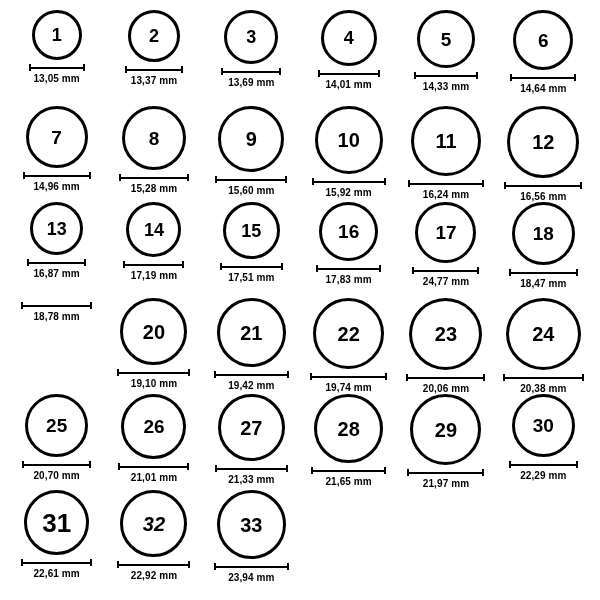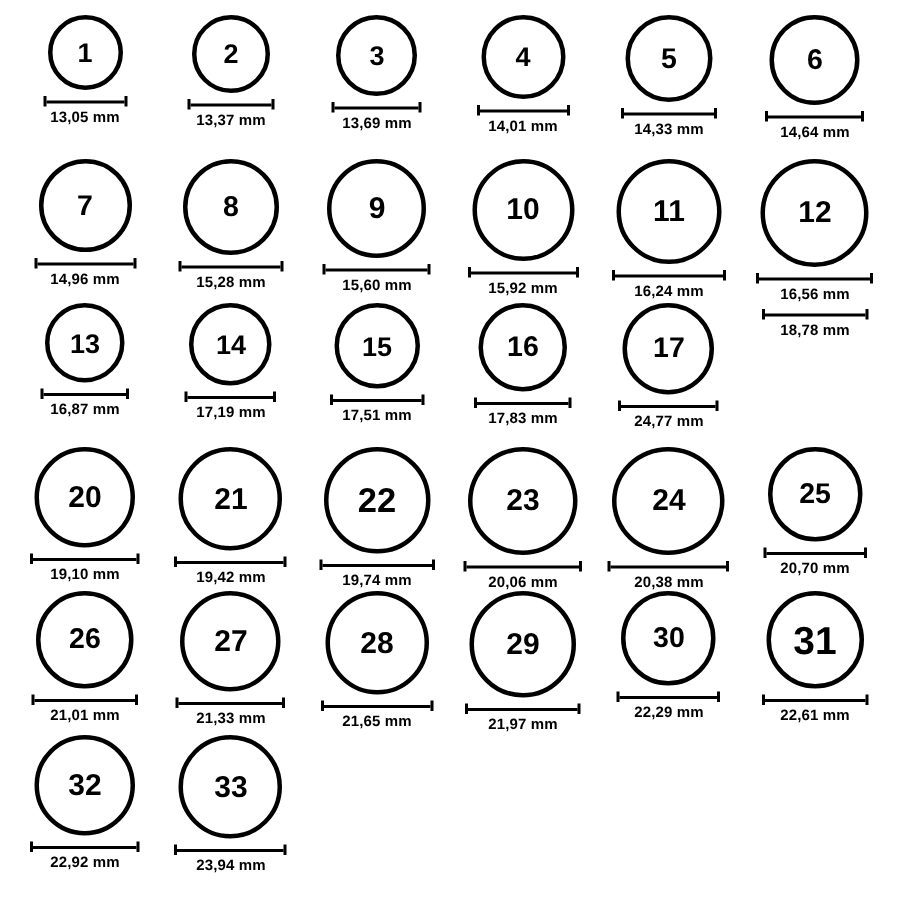--- a/index.html
+++ b/index.html
@@ -237,20 +237,29 @@
       <div class="cell">
         <div class="ring" style="width: 61px; height: 61px;">
           <span class="ring-label" style="font-size: 19px;">17</span>
         </div>
         <div class="measure">
           <div class="caliper" style="width: 67px;"></div>
           <div class="mm">24,77 mm</div>
         </div>
       </div>
       <div class="cell">
+        <div class="ring" style="width: 63px; height: 63px;">
+          <span class="ring-label" style="font-size: 19px;">18</span>
+        </div>
+        <div class="measure">
+          <div class="caliper" style="width: 69px;"></div>
+          <div class="mm">18,47 mm</div>
+        </div>
+      </div>
+      <div class="cell">
         <div class="measure">
           <div class="caliper" style="width: 71px;"></div>
           <div class="mm">18,78 mm</div>
         </div>
       </div>
       <div class="cell">
         <div class="ring" style="width: 67px; height: 67px;">
           <span class="ring-label" style="font-size: 20px;">20</span>
         </div>
         <div class="measure">
@@ -262,21 +271,21 @@
         <div class="ring" style="width: 69px; height: 69px;">
           <span class="ring-label" style="font-size: 20px;">21</span>
         </div>
         <div class="measure">
           <div class="caliper" style="width: 75px;"></div>
           <div class="mm">19,42 mm</div>
         </div>
       </div>
       <div class="cell">
         <div class="ring" style="width: 71px; height: 71px;">
-          <span class="ring-label" style="font-size: 23px;">22</span>
+          <span class="ring-label" style="font-size: 20px;">22</span>
         </div>
         <div class="measure">
           <div class="caliper" style="width: 77px;"></div>
           <div class="mm">19,74 mm</div>
         </div>
       </div>
       <div class="cell">
         <div class="ring" style="width: 73px; height: 73px;">
           <span class="ring-label" style="font-size: 20px;">23</span>
         </div>
@@ -351,21 +360,21 @@
       <div class="cell">
         <div class="ring" style="width: 65px; height: 65px;">
           <span class="ring-label" style="font-size: 26px;">31</span>
         </div>
         <div class="measure">
           <div class="caliper" style="width: 71px;"></div>
           <div class="mm">22,61 mm</div>
         </div>
       </div>
       <div class="cell">
-        <div class="ring" style="width: 67px; height: 67px;">
+        <div class="ring" style="width: 67px; height: 67px; font-style: italic;">
           <span class="ring-label" style="font-size: 20px;">32</span>
         </div>
         <div class="measure">
           <div class="caliper" style="width: 73px;"></div>
           <div class="mm">22,92 mm</div>
         </div>
       </div>
       <div class="cell">
         <div class="ring" style="width: 69px; height: 69px;">
           <span class="ring-label" style="font-size: 20px;">33</span>

